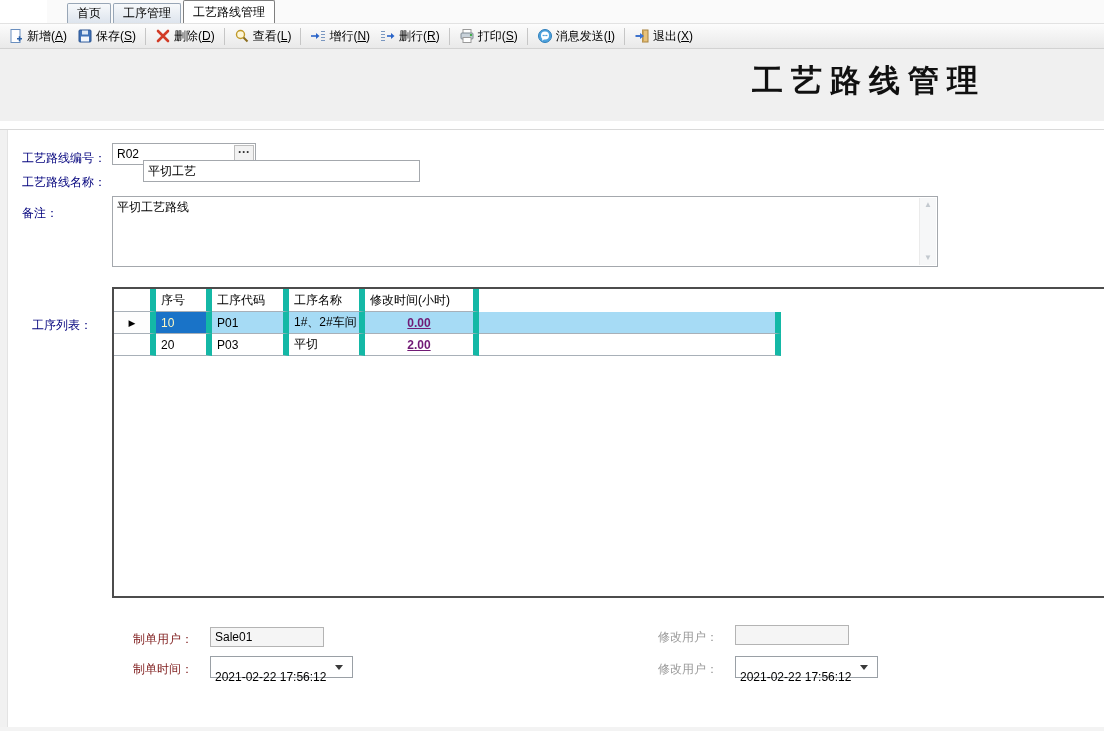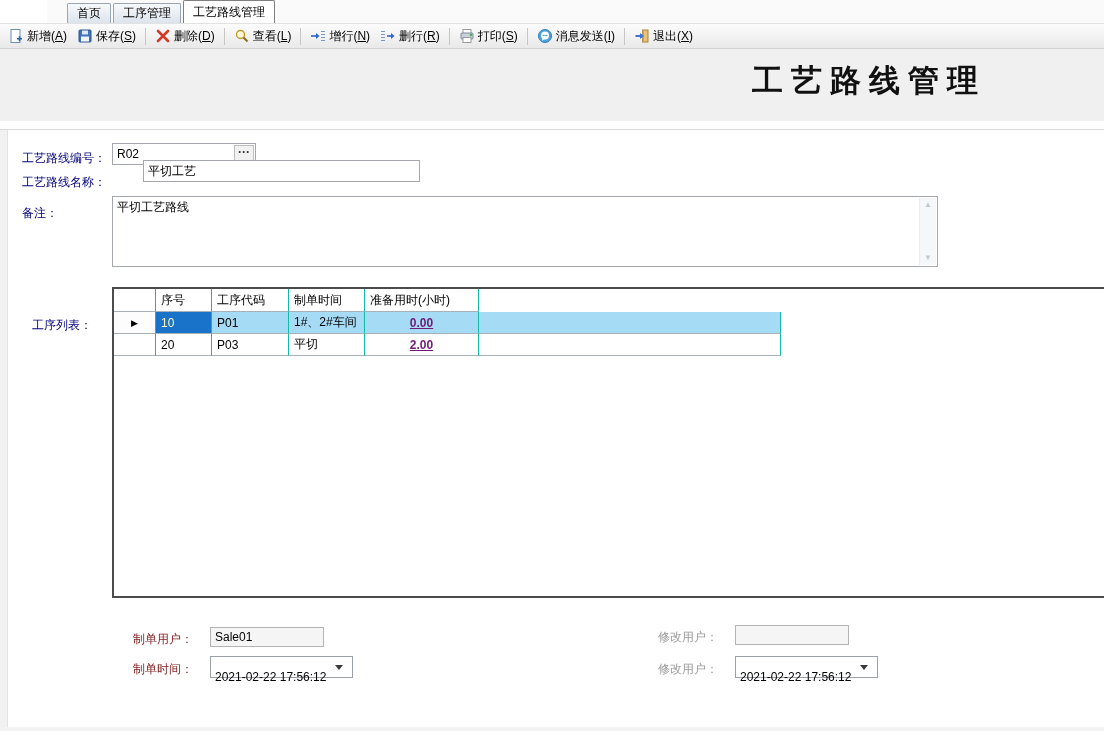--- a/index.html
+++ b/index.html
@@ -68,21 +68,21 @@
     display:flex; flex-direction:column; justify-content:space-between; align-items:center;
   }
   .scroll-arrow { font-size:8px; color:#c3c9cf; line-height:14px; width:100%; text-align:center; }
   
   .grid-container {
     position:absolute; left:112px; top:287px; width:1010px; height:311px;
     border:2px solid #4c4c4c; border-right:none; background:#fff; overflow:hidden;
   }
   .grow { display:flex; width:667px; }
   .gcell {
-    border-right:1px solid #14b8a6; border-bottom:1px solid #a8b0b8;
+    border-right:6px solid #14b8a6; border-bottom:1px solid #a8b0b8;
     padding:0 5px; display:flex; align-items:center; overflow:hidden; white-space:nowrap;
     background:#fff; height:22px;
   }
   .grow.ghead .gcell { height:23px; }
   .gcell:nth-child(1){ width:42px; flex:0 0 42px; justify-content:center; padding:0; }
   .gcell:nth-child(2){ width:56px; flex:0 0 56px; }
   .gcell:nth-child(3){ width:77px; flex:0 0 77px; }
   .gcell:nth-child(4){ width:76px; flex:0 0 76px; }
   .gcell:nth-child(5){ width:114px; flex:0 0 114px; }
   .gcell:nth-child(6){ width:302px; flex:0 0 302px; }
@@ -235,22 +235,22 @@
     </div>
   </div>
 
   <div class="flabel" style="left:32px; top:317px;">工序列表：</div>
 
   <div class="grid-container">
       <div class="grow ghead">
         <div class="gcell indicator-cell"></div>
         <div class="gcell">序号</div>
         <div class="gcell">工序代码</div>
-        <div class="gcell">制单时间</div>
-        <div class="gcell">准备用时(小时)</div>
+        <div class="gcell">工序名称</div>
+        <div class="gcell">修改时间(小时)</div>
       </div>
       <div class="grow selected">
         <div class="gcell indicator-cell">
           <span class="row-indicator">▶</span>
         </div>
         <div class="gcell current-cell">10</div>
         <div class="gcell">P01</div>
         <div class="gcell">1#、2#车间</div>
         <div class="gcell prep-cell">0.00</div>
         <div class="gcell"></div>

